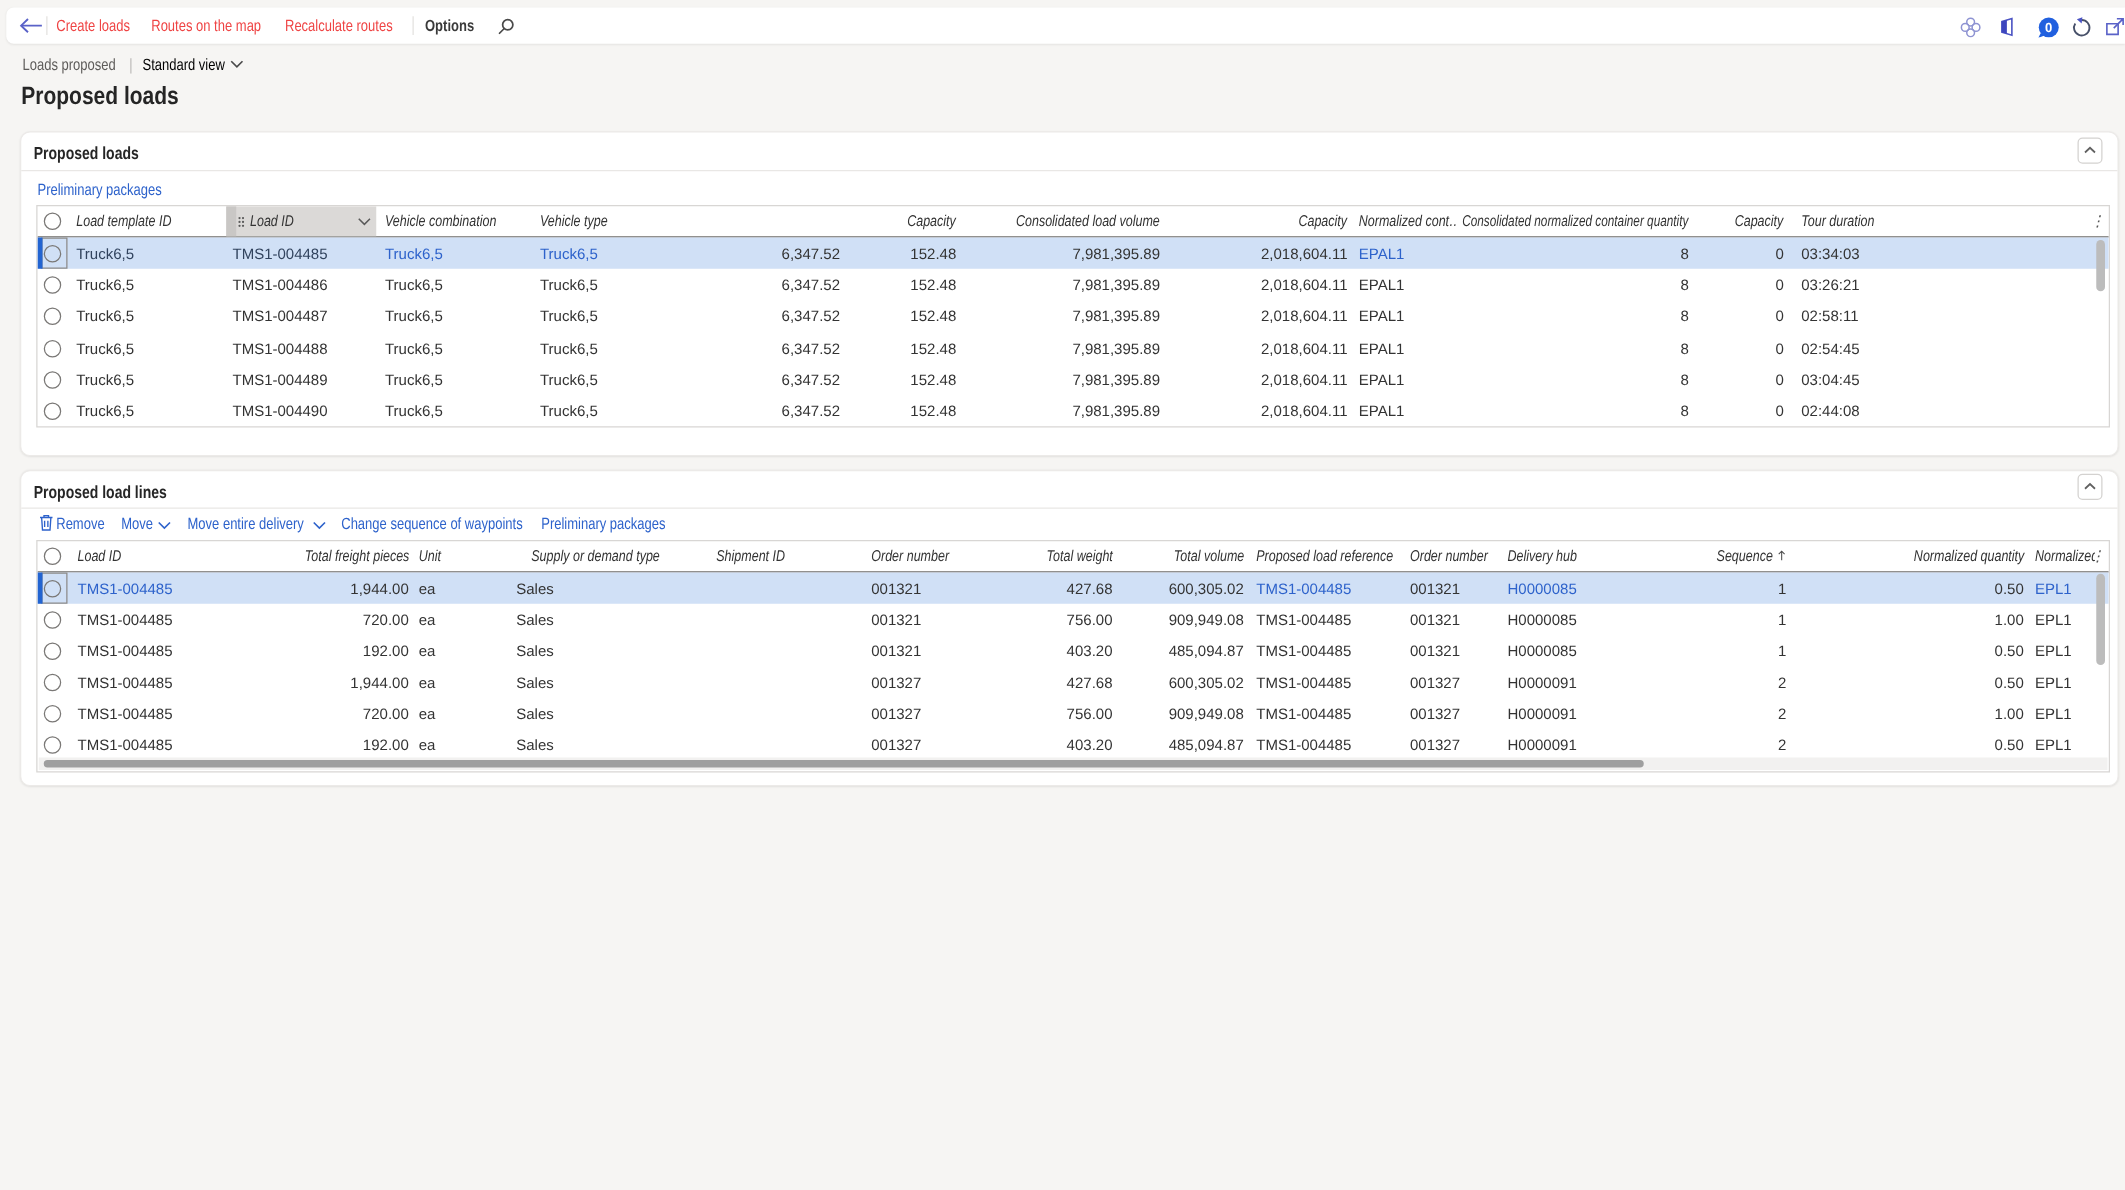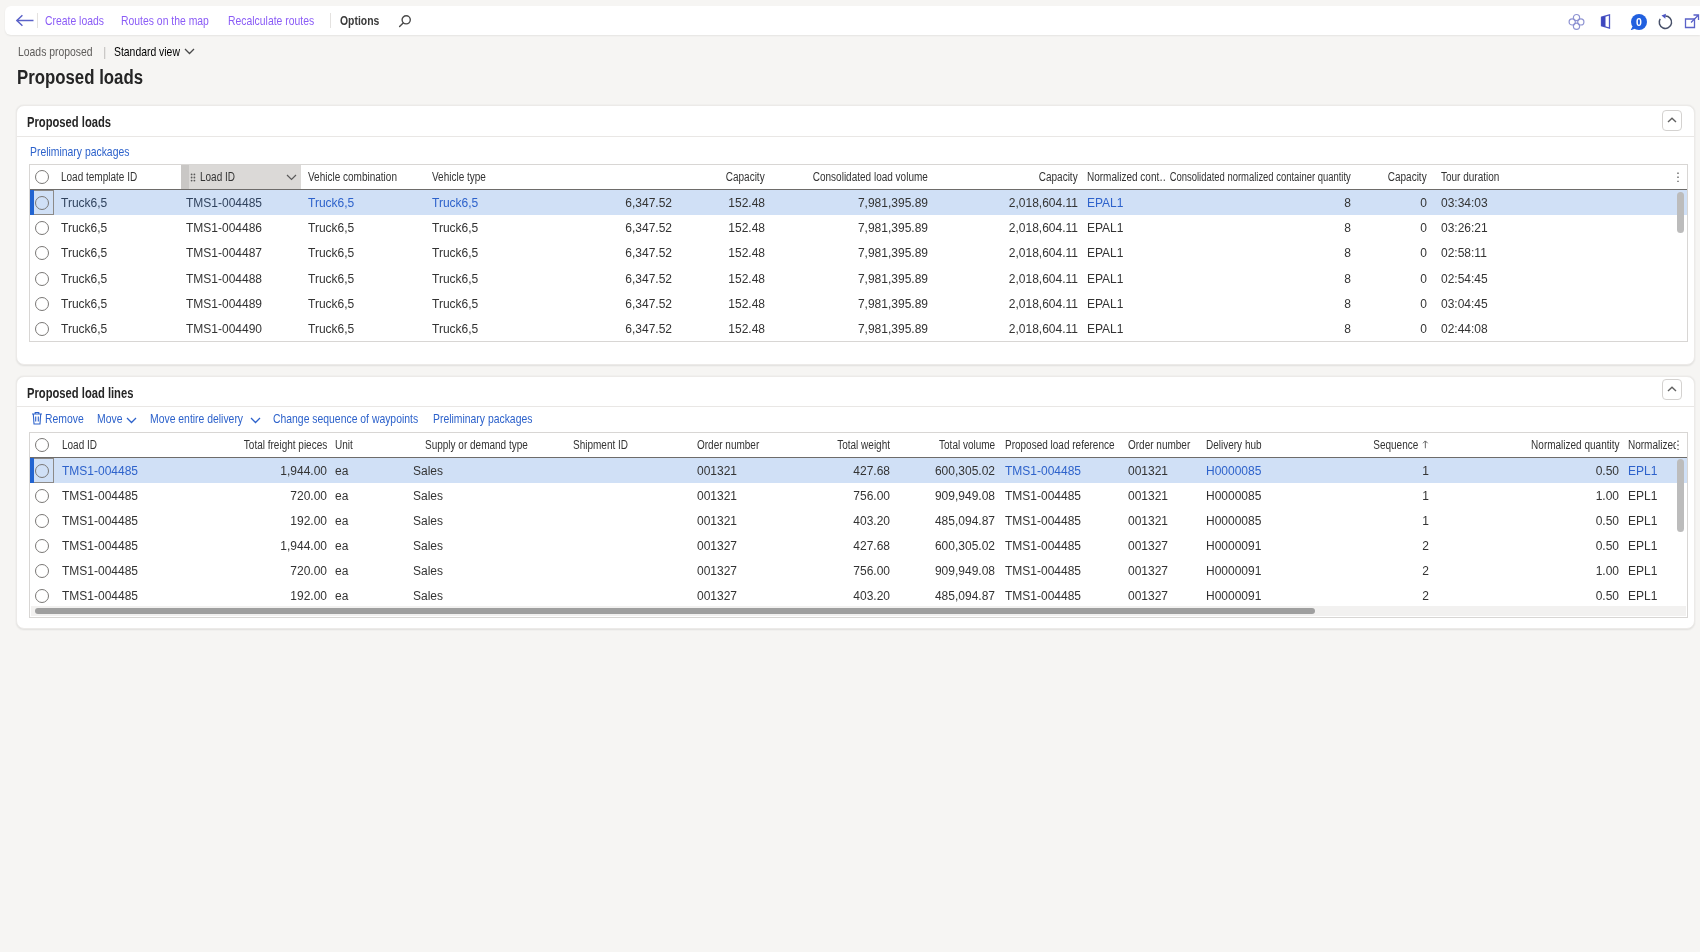--- a/index.html
+++ b/index.html
@@ -2,30 +2,30 @@
 <html><head>
 <meta charset="utf-8">
 <style>
   * { margin:0; padding:0; box-sizing:border-box; }
   html,body { width:1700px; height:952px; overflow:hidden; background:#f6f5f3; font-family:"Liberation Sans", sans-serif; }
   .abs { position:absolute; }
   .tx { display:inline-block; transform:scaleX(0.8); transform-origin:0 50%; white-space:pre; }
   .ht { display:inline-block; transform:scaleX(0.8); transform-origin:0 50%; white-space:pre; }
   .htr { transform-origin:100% 50%; }
   #topbar { position:absolute; left:5px; top:6px; right:0; height:29px; background:#fff; border-radius:6px 0 0 6px; box-shadow:0 1px 2px rgba(0,0,0,.07); }
-  #topbar .navtx { position:absolute; top:0; height:29px; line-height:29px; font-size:13px; color:#8b5cf6; white-space:nowrap; }
+  #topbar .navtx { position:absolute; top:0; height:29px; line-height:29px; font-size:13px; color:#ef4444; white-space:nowrap; }
   .vsep { position:absolute; top:7px; height:15px; width:1px; background:#e4e2e0; }
   #crumb span.c { position:absolute; top:44px; font-size:13px; white-space:nowrap; }
   #title { position:absolute; left:17px; top:66px; font-size:20px; font-weight:700; color:#252525; }
   .card { position:absolute; left:16px; width:1679px; background:#fff; border:1px solid #eceae8; border-radius:8px; box-shadow:0 0.6px 1.8px rgba(0,0,0,.09); }
   .cardtitle { position:absolute; left:10px; top:8px; font-size:14px; font-weight:700; color:#252525; }
   .carddiv { position:absolute; left:0; right:0; height:1px; background:#e9e7e5; }
   .colbtn { position:absolute; width:20px; height:21px; right:12px; border:1px solid #d4d2d0; border-radius:4px; background:#fff; }
   .grid { position:absolute; left:12px; width:1659px; border:1px solid #d8d6d4; background:#fff; overflow:hidden; }
-  .hdr { display:flex; height:25px; align-items:center; font-size:12.5px; color:#333; border-bottom:1px solid #6e6c6a; position:relative; }
+  .hdr { display:flex; height:25px; align-items:center; font-size:12.5px; color:#333; border-bottom:1px solid #6e6c6a; position:relative;font-style:italic; }
   .row { display:flex; align-items:center; font-size:12px; color:#333; position:relative; }
   .cell { height:100%; display:flex; align-items:center; white-space:nowrap; overflow:hidden; flex:none; }
   .ar { justify-content:flex-end; }
   .sel { background:#d0e0f6; }
   .selbar { position:absolute; left:0; top:0; bottom:0; width:4px; background:#2264d1; }
   .fcell { outline:1px solid #8c8a88; outline-offset:-1px; margin-left:3px; width:21px; }
   .link { color:#2d62cb; }
   .radio { width:14px; height:14px; border:1px solid #7a7876; border-radius:50%; background:transparent; margin-left:5px; flex:none; }
   .dots3 { position:absolute; right:3px; top:5px; font-size:12px; color:#555; line-height:14px; }
   .vthumb { position:absolute; width:7px; background:#bcbcbc; border-radius:3.5px; right:3px; }

